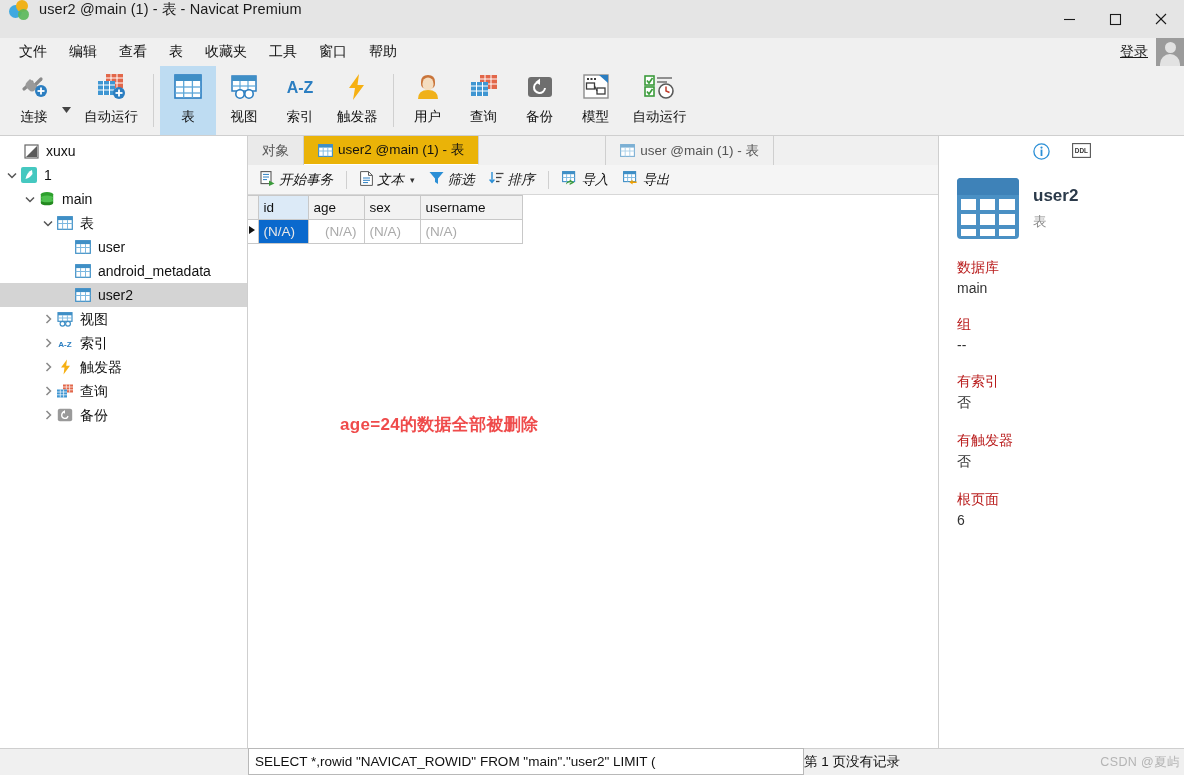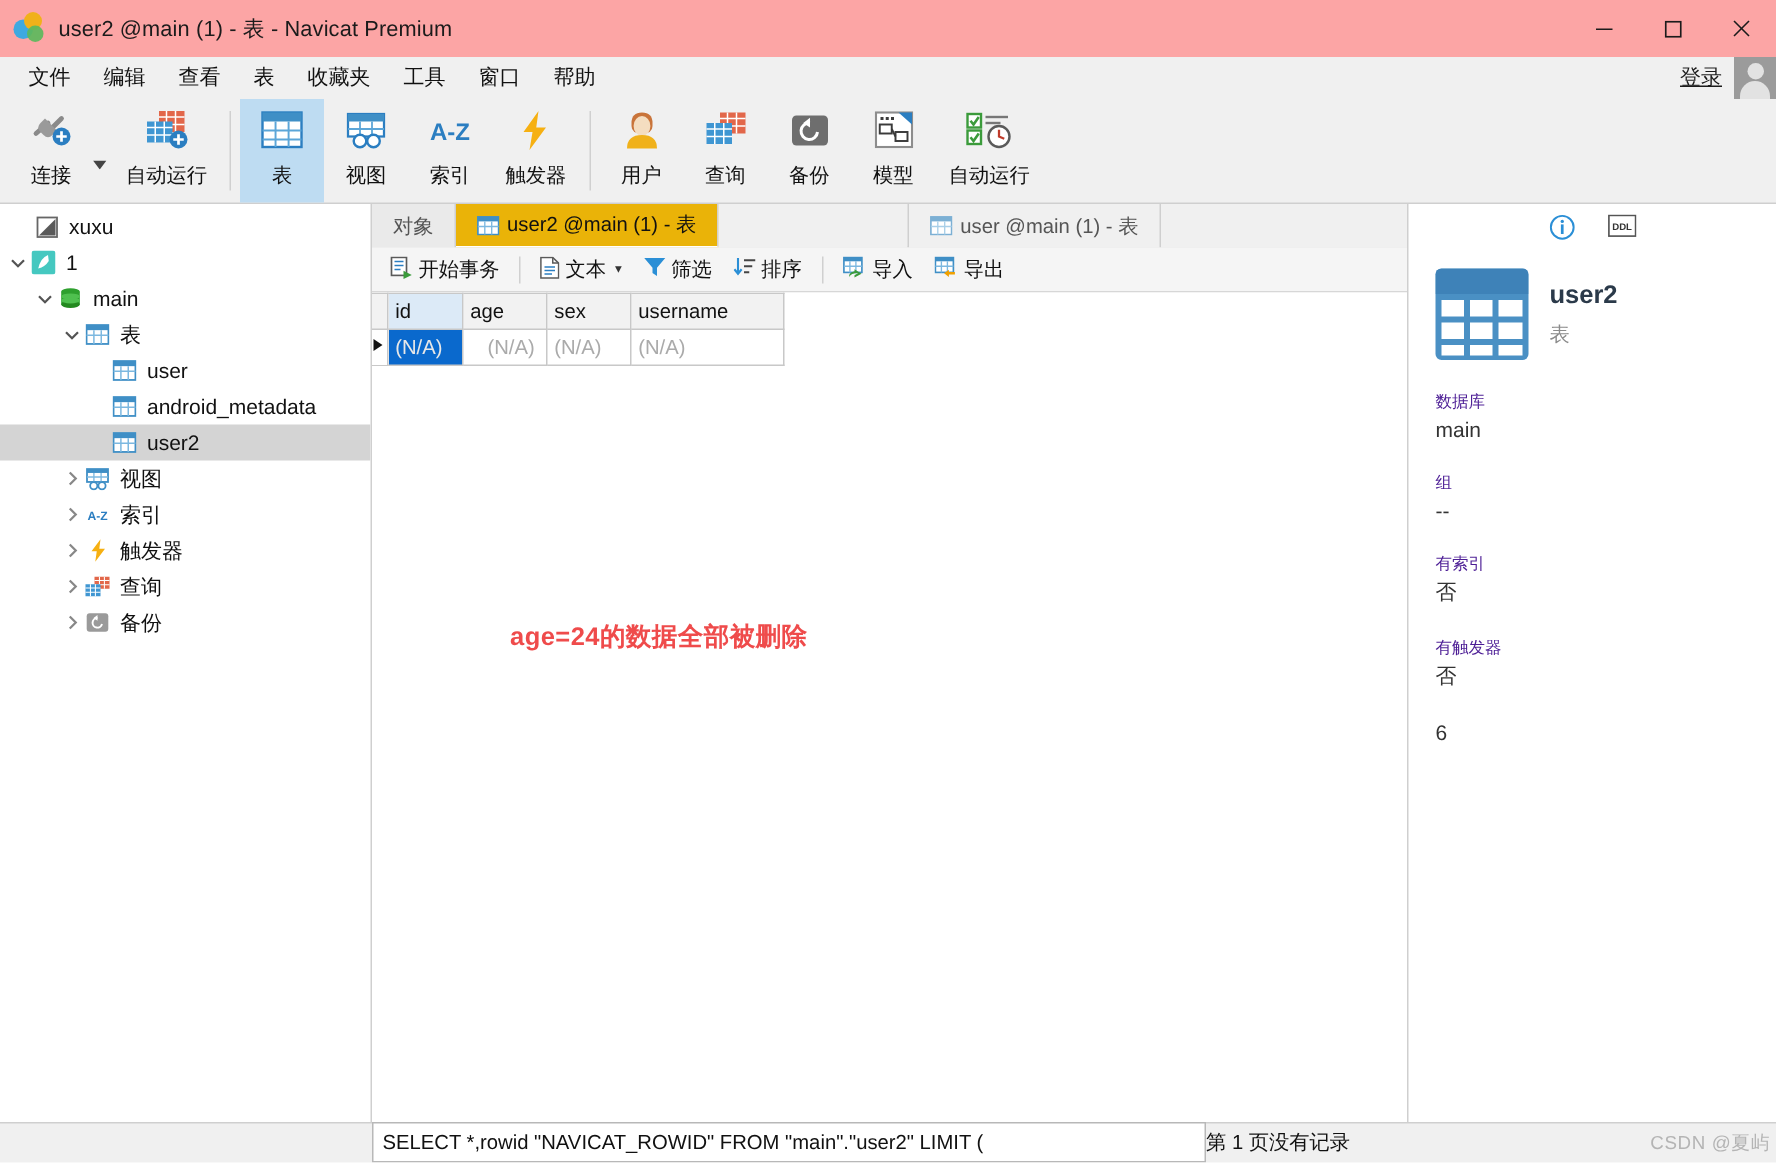--- a/index.html
+++ b/index.html
@@ -6,22 +6,22 @@
   html, body {
     width: 1184px; height: 775px;
     font-family: "Liberation Sans", "DejaVu Sans", sans-serif;
     background: #ffffff;
     overflow: hidden;
   }
   #app { position: relative; width: 1184px; height: 775px; background: #fff; }
 
   
   .titlebar {
-    height: 38px; display: flex; align-items: center;
-    background: #fca5a5; border-bottom: 0px;
+    height: 38px; display: flex; 
+    background: #e5e5e5; border-bottom: 0px;
   }
   .app-logo { width: 22px; height: 22px; margin-left: 9px; margin-right: 8px; position: relative; }
   .app-logo .c1, .app-logo .c2, .app-logo .c3 { position: absolute; border-radius: 50%; }
   .app-logo .c1 { width: 13px; height: 13px; background: #3fa9e0; left: 0; top: 5px; }
   .app-logo .c2 { width: 12px; height: 12px; background: #f0b11a; left: 7px; top: 0px; }
   .app-logo .c3 { width: 11px; height: 11px; background: #5cb85c; left: 9px; top: 9px; opacity:.92; }
   .title-text { font-size: 14.5px; color: #1b1b1b; letter-spacing: 0.1px; }
   .win-ctrls { margin-left: auto; display: flex; height: 38px; }
   .win-btn { width: 46px; height: 38px; display: flex; align-items: center; justify-content: center; }
   .win-btn svg { display:block; }
@@ -77,21 +77,21 @@
   .tab {
     height: 29px; display: flex; align-items: center; padding: 0 14px; font-size: 13.5px;
     color: #555; border-right: 1px solid #cfcfcf; background: #eaeaea; white-space: nowrap;
   }
   .tab.active { background: #eab308; color: #111; border-bottom: 1px solid #fff; margin-bottom:-1px; }
   .tab .tico { margin-right: 5px; display:flex; }
   .tab.spacer { flex:1; background:#f0f0f0; border-right:none; }
 
   .datatoolbar {
     height: 30px; background: #f5f5f5; border-bottom: 1px solid #d7d7d7;
-    display: flex; align-items: center; padding-left: 6px; gap: 2px;
+    display: flex; align-items: center; padding-left: 6px; gap: 2px; font-style: italic;
   }
   .dt-btn { display: flex; align-items: center; gap: 4px; padding: 3px 6px; font-size: 13.5px; color: #111; white-space: nowrap; }
   .dt-sep { width: 1px; height: 18px; background: #d0d0d0; margin: 0 5px; }
   .dt-caret { font-size: 9px; color:#333; margin-left:2px; }
 
   
   .gridwrap { flex: 1; position: relative; background: #fff; overflow: hidden; }
   table.grid { border-collapse: collapse; table-layout: fixed; }
   table.grid th, table.grid td {
     border-right: 1px solid #c8c8c8; border-bottom: 1px solid #c8c8c8;
@@ -138,21 +138,21 @@
   .info-icons { display:flex; justify-content:center; gap: 22px; padding: 7px 18px 0 0; }
   .info-head { display:flex; align-items:flex-start; gap: 14px; margin-top: 14px; }
   .bigicon {
     width: 62px; height: 61px; border-radius: 4px; background: #4a90c4; position: relative; overflow:hidden;
   }
   .bigicon .hdr { position:absolute; left:0; top:0; right:0; height:17px; background:#3e82b8;}
   .bigicon .cell { position:absolute; background:#fff; }
   .info-title { font-size: 17px; font-weight: bold; color: #2b3a4a; margin-top: 8px; }
   .info-sub { font-size: 13.5px; color: #8b8b8b; margin-top: 7px; }
   .info-field { margin-top: 20px; }
-  .info-label { font-size: 11px; color: #4c1d95; }
+  .info-label { font-size: 14px; color: #b91c1c; }
   .info-value { font-size: 14px; color: #333; margin-top: 3px; }
 
   
   .statusbar {
     position:absolute; left:0; bottom:0; width: 1184px; height: 27px;
     display: flex; align-items: stretch; background:#f0f0f0;
   }
   .sb-left { width: 248px; background:#f0f0f0; border-top:1px solid #cfcfcf;}
   .sb-sql {
     flex: 1; background:#fff; border:1px solid #b8b8b8; display:flex; align-items:center;
@@ -898,20 +898,21 @@
       </div>
       <div class="info-field">
         <div class="info-label">有索引</div>
         <div class="info-value">否</div>
       </div>
       <div class="info-field">
         <div class="info-label">有触发器</div>
         <div class="info-value">否</div>
       </div>
       <div class="info-field">
+        <div class="info-label">根页面</div>
         <div class="info-value">6</div>
       </div>
     </div>
   </div>
 
   <div class="statusbar">
     <div class="sb-left"></div>
     <div class="sb-sql">SELECT *,rowid "NAVICAT_ROWID" FROM "main"."user2" LIMIT (</div>
     <div class="sb-right">第 1 页没有记录</div>
   </div>

